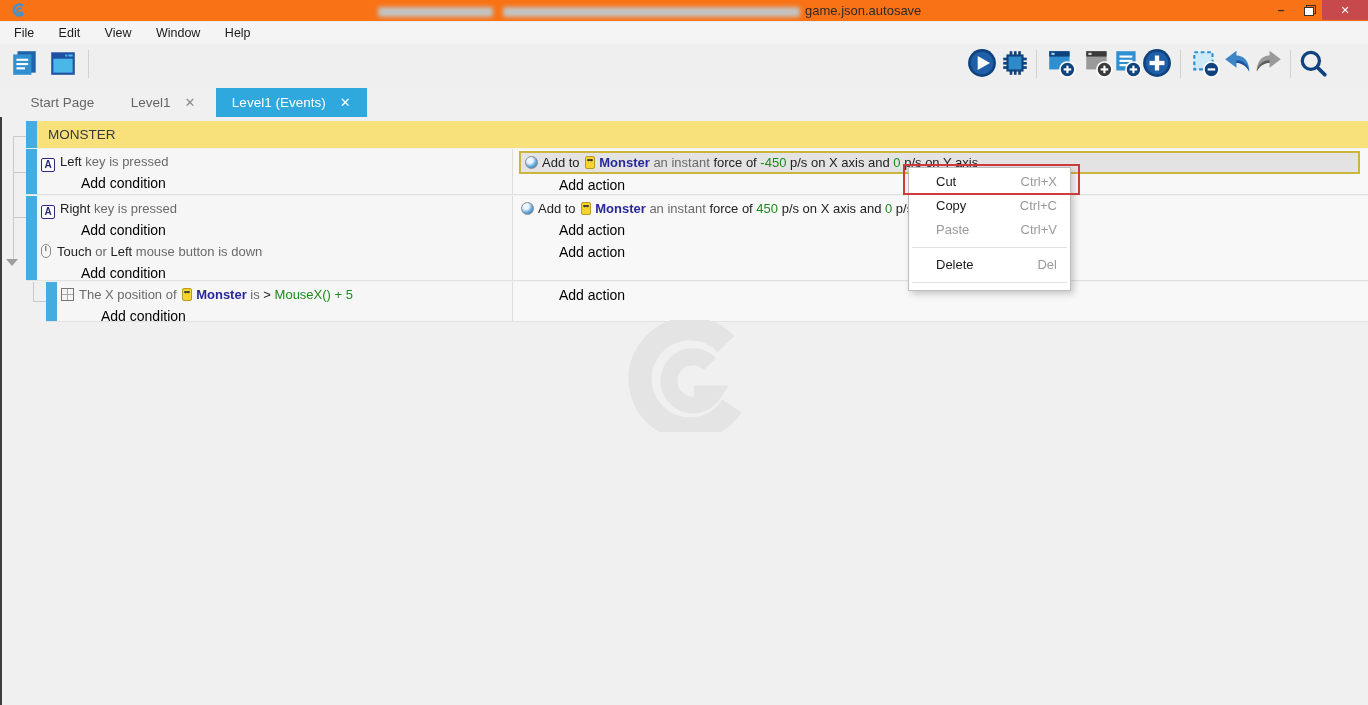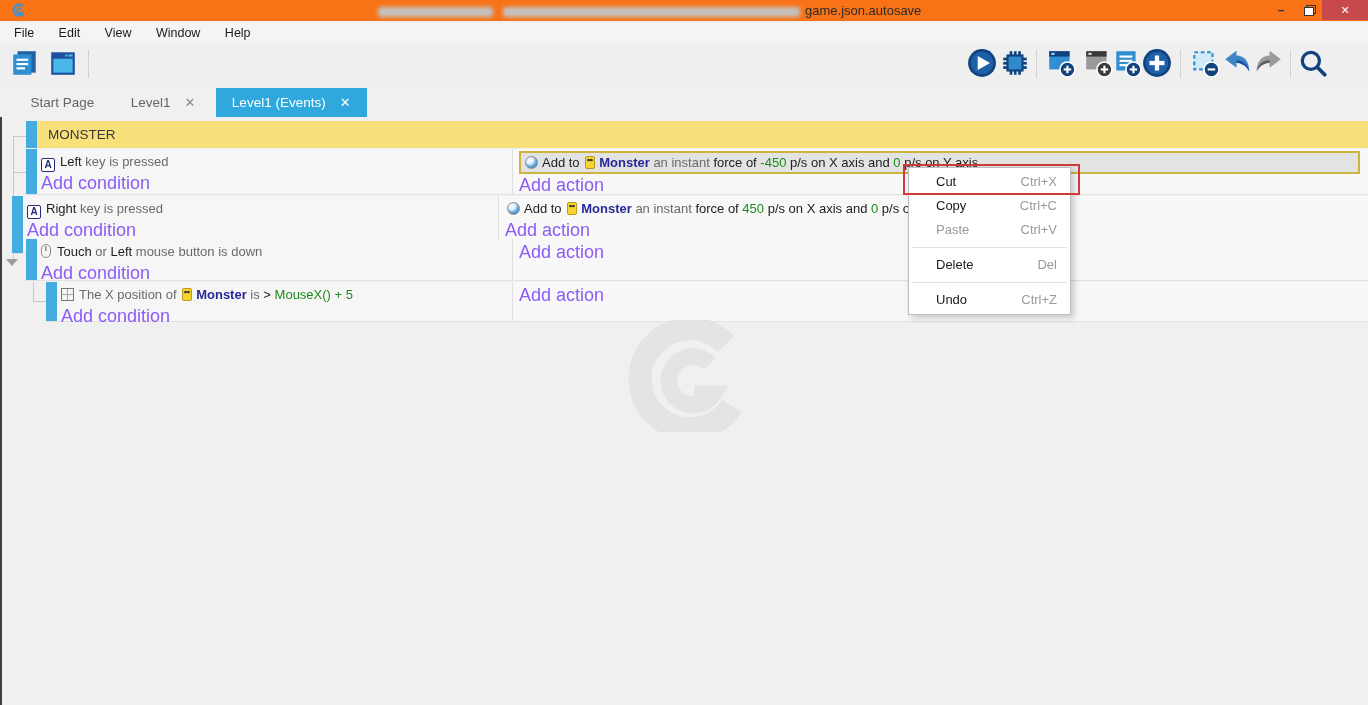--- a/index.html
+++ b/index.html
@@ -45,32 +45,32 @@
 .tree-stub { position:absolute; left:13px; width:13px; height:1px; background:#c9c9c9; }
 .tree-arrow { position:absolute; left:6px; top:259px; width:0; height:0; border-left:6px solid transparent; border-right:6px solid transparent; border-top:7px solid #9e9e9e; }
 .sub-vline { position:absolute; left:33px; top:282px; width:1px; height:19px; background:#c9c9c9; }
 .sub-hline { position:absolute; left:33px; top:301px; width:13px; height:1px; background:#c9c9c9; }
 
 .ev-row { position:absolute; right:0; background:#f6f6f6; border-bottom:1px solid #e2e2e2; }
 .bar { position:absolute; left:0; top:0; bottom:0; width:11px; background:#45ace0; }
 .comment-row { left:26px; top:121px; height:27px; background:#f8e17b; border-bottom:none; }
 .comment-text { position:absolute; left:22px; top:0; line-height:27px; font-size:13.5px; color:#3a3a3a; }
 .row1 { left:26px; top:149px; height:46px; }
-.row2 { left:12px; top:196px; height:58px;text-decoration:underline; }
+.row2 { left:26px; top:196px; height:58px;text-decoration:underline; }
 .row3 { left:26px; top:239px; height:42px; }
 .row4 { left:46px; top:282px; height:40px; }
 
 .cond { position:absolute; left:11px; top:0; bottom:0; border-right:1px solid #dedede; padding:2px 0 0 4px; background:#f6f6f6; }
 .row1 .cond,.row2 .cond,.row3 .cond { width:476px; }
 .row4 .cond { width:456px; }
 .act { position:absolute; left:487px; right:0; top:0; bottom:0; padding:2px 0 0 6px; background:#f8f8f8; }
 .row4 .act { left:467px; }
 
 .c-line { height:22px; line-height:22px; font-size:13px; white-space:nowrap; }
-.add-link { height:20px; line-height:20px; font-size:18px; color:#8b5cf6; white-space:nowrap; }
+.add-link { height:20px; line-height:20px; font-size:14px; color:#000000; white-space:nowrap;margin-left:40px; }
 .act .c-line { padding-left:2px; }
 
 .instr-selected { height:23px; line-height:19px; margin:0 8px 1px 0; background:#e3e3e3; border:2px solid #cbb53f; padding-left:4px; font-size:13px; white-space:nowrap; overflow:hidden; }
 
 .seg-text { color:#6a6a6a; }
 .seg-param { color:#222; }
 .seg-value { color:#1d8a1d; }
 .seg-object { color:#28289b; font-weight:700; }
 .obj-chip { display:inline-block; width:10px; height:13px; border:1px solid #b89a1f; border-radius:2px; vertical-align:-2px; margin:0 4px 0 2px;
   background:radial-gradient(circle at 32% 28%, #3a3a3a 0 1px, transparent 1.6px),
@@ -325,19 +325,15 @@
   <div class="cm-item disabled">
     <span>Paste</span>
     <span class="sc">Ctrl+V</span>
   </div>
   <div class="cm-sep"></div>
   <div class="cm-item">
     <span>Delete</span>
     <span class="sc">Del</span>
   </div>
   <div class="cm-sep"></div>
-  <div class="cm-item">
-    <span>Undo</span>
-    <span class="sc">Ctrl+Z</span>
-  </div>
 </div>
 
 <div class="annot"></div>
 
 </body></html>

